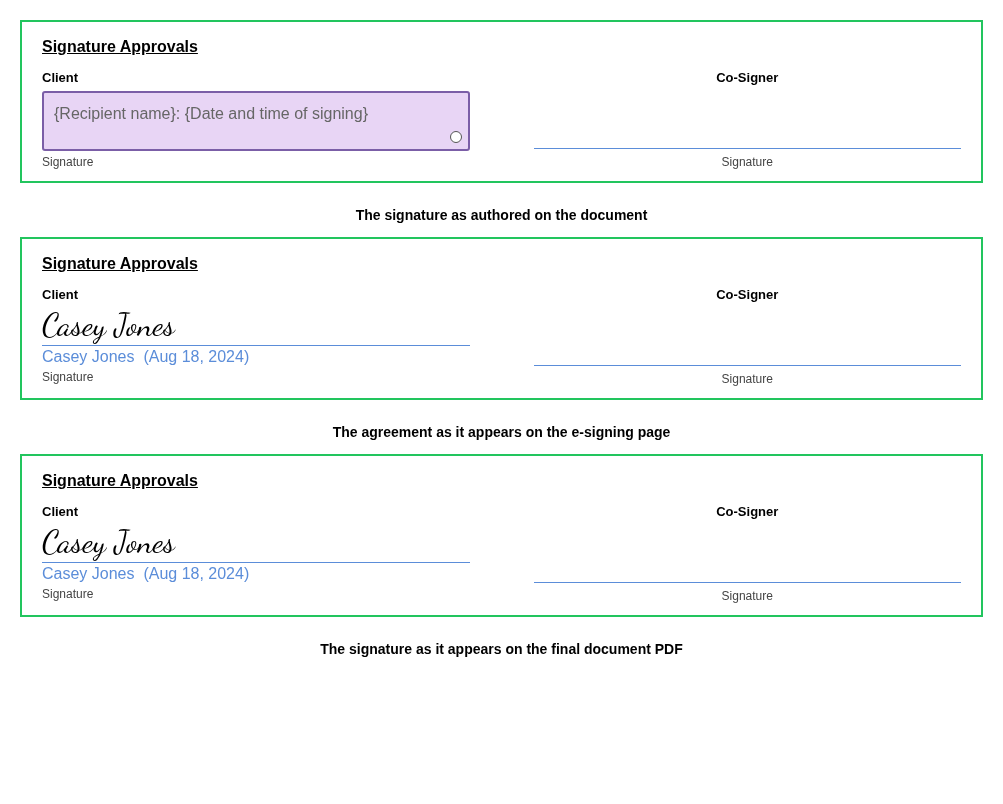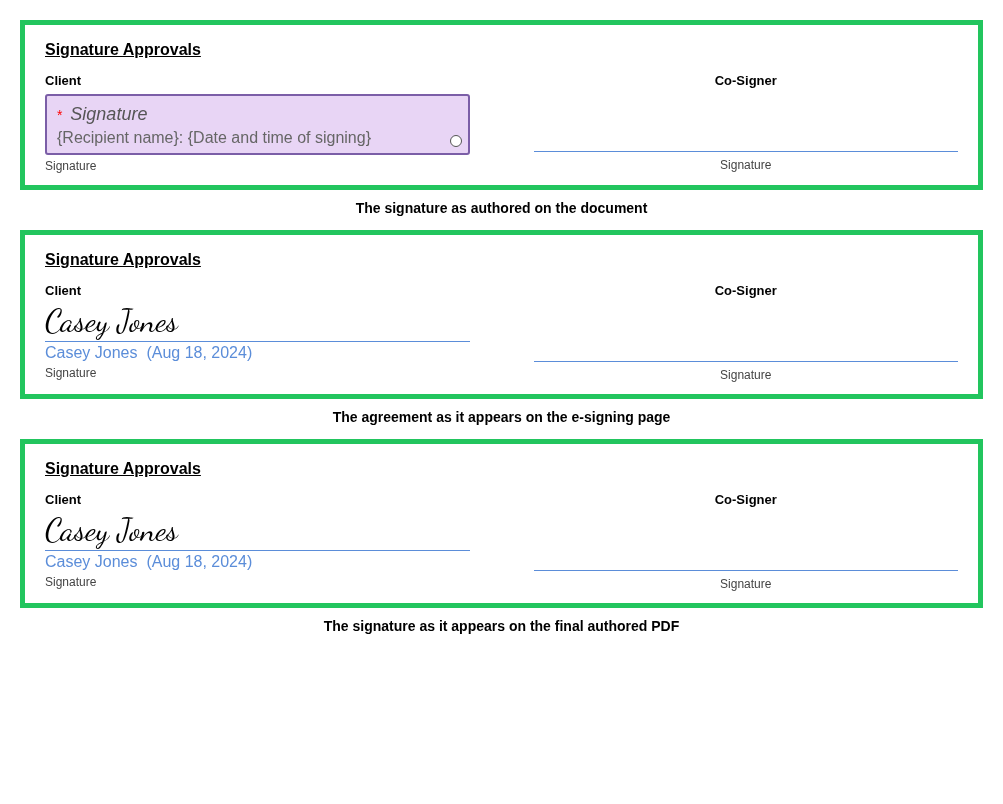--- a/index.html
+++ b/index.html
@@ -6,22 +6,22 @@
     body {
       background: #fff;
       font-family: Arial, sans-serif;
       font-size: 14px;
       padding: 20px;
       width: 1003px;
       min-height: 804px;
     }
 
     .section-wrapper {
-      border: 5px solid #22c55e;
-      margin-bottom: 10px;
+      border: 2px solid #22c55e;
+      margin-bottom: 24px;
       padding: 16px 20px 12px 20px;
       background: #fff;
     }
 
     .section-title {
       font-size: 16px;
       font-weight: bold;
       text-decoration: underline;
       margin-bottom: 14px;
       color: #000;
@@ -137,24 +137,20 @@
   </style>
 </head>
 <body>
 
 <div class="section-wrapper">
   <div class="section-title">Signature Approvals</div>
   <div class="columns">
     <div class="col-client">
       <div class="col-label">Client</div>
       <div class="signature-field-authored">
-        <div>
-          <span class="sig-asterisk">*</span>
-          <span class="sig-italic-label">Signature</span>
-        </div>
         <div class="sig-subtext">{Recipient name}: {Date and time of signing}</div>
         <div class="sig-circle"></div>
       </div>
       <div class="sig-footer-label">Signature</div>
     </div>
     <div class="col-cosigner">
       <div class="col-label">Co-Signer</div>
       <div class="cosigner-line-area">
         <div class="sig-line"></div>
       </div>
@@ -203,13 +199,13 @@
     </div>
     <div class="col-cosigner">
       <div class="col-label">Co-Signer</div>
       <div class="cosigner-line-area">
         <div class="sig-line"></div>
       </div>
       <div class="sig-footer-label">Signature</div>
     </div>
   </div>
 </div>
-<div class="caption-text">The signature as it appears on the final authored PDF</div>
+<div class="caption-text">The signature as it appears on the final document PDF</div>
 
 </body></html>

